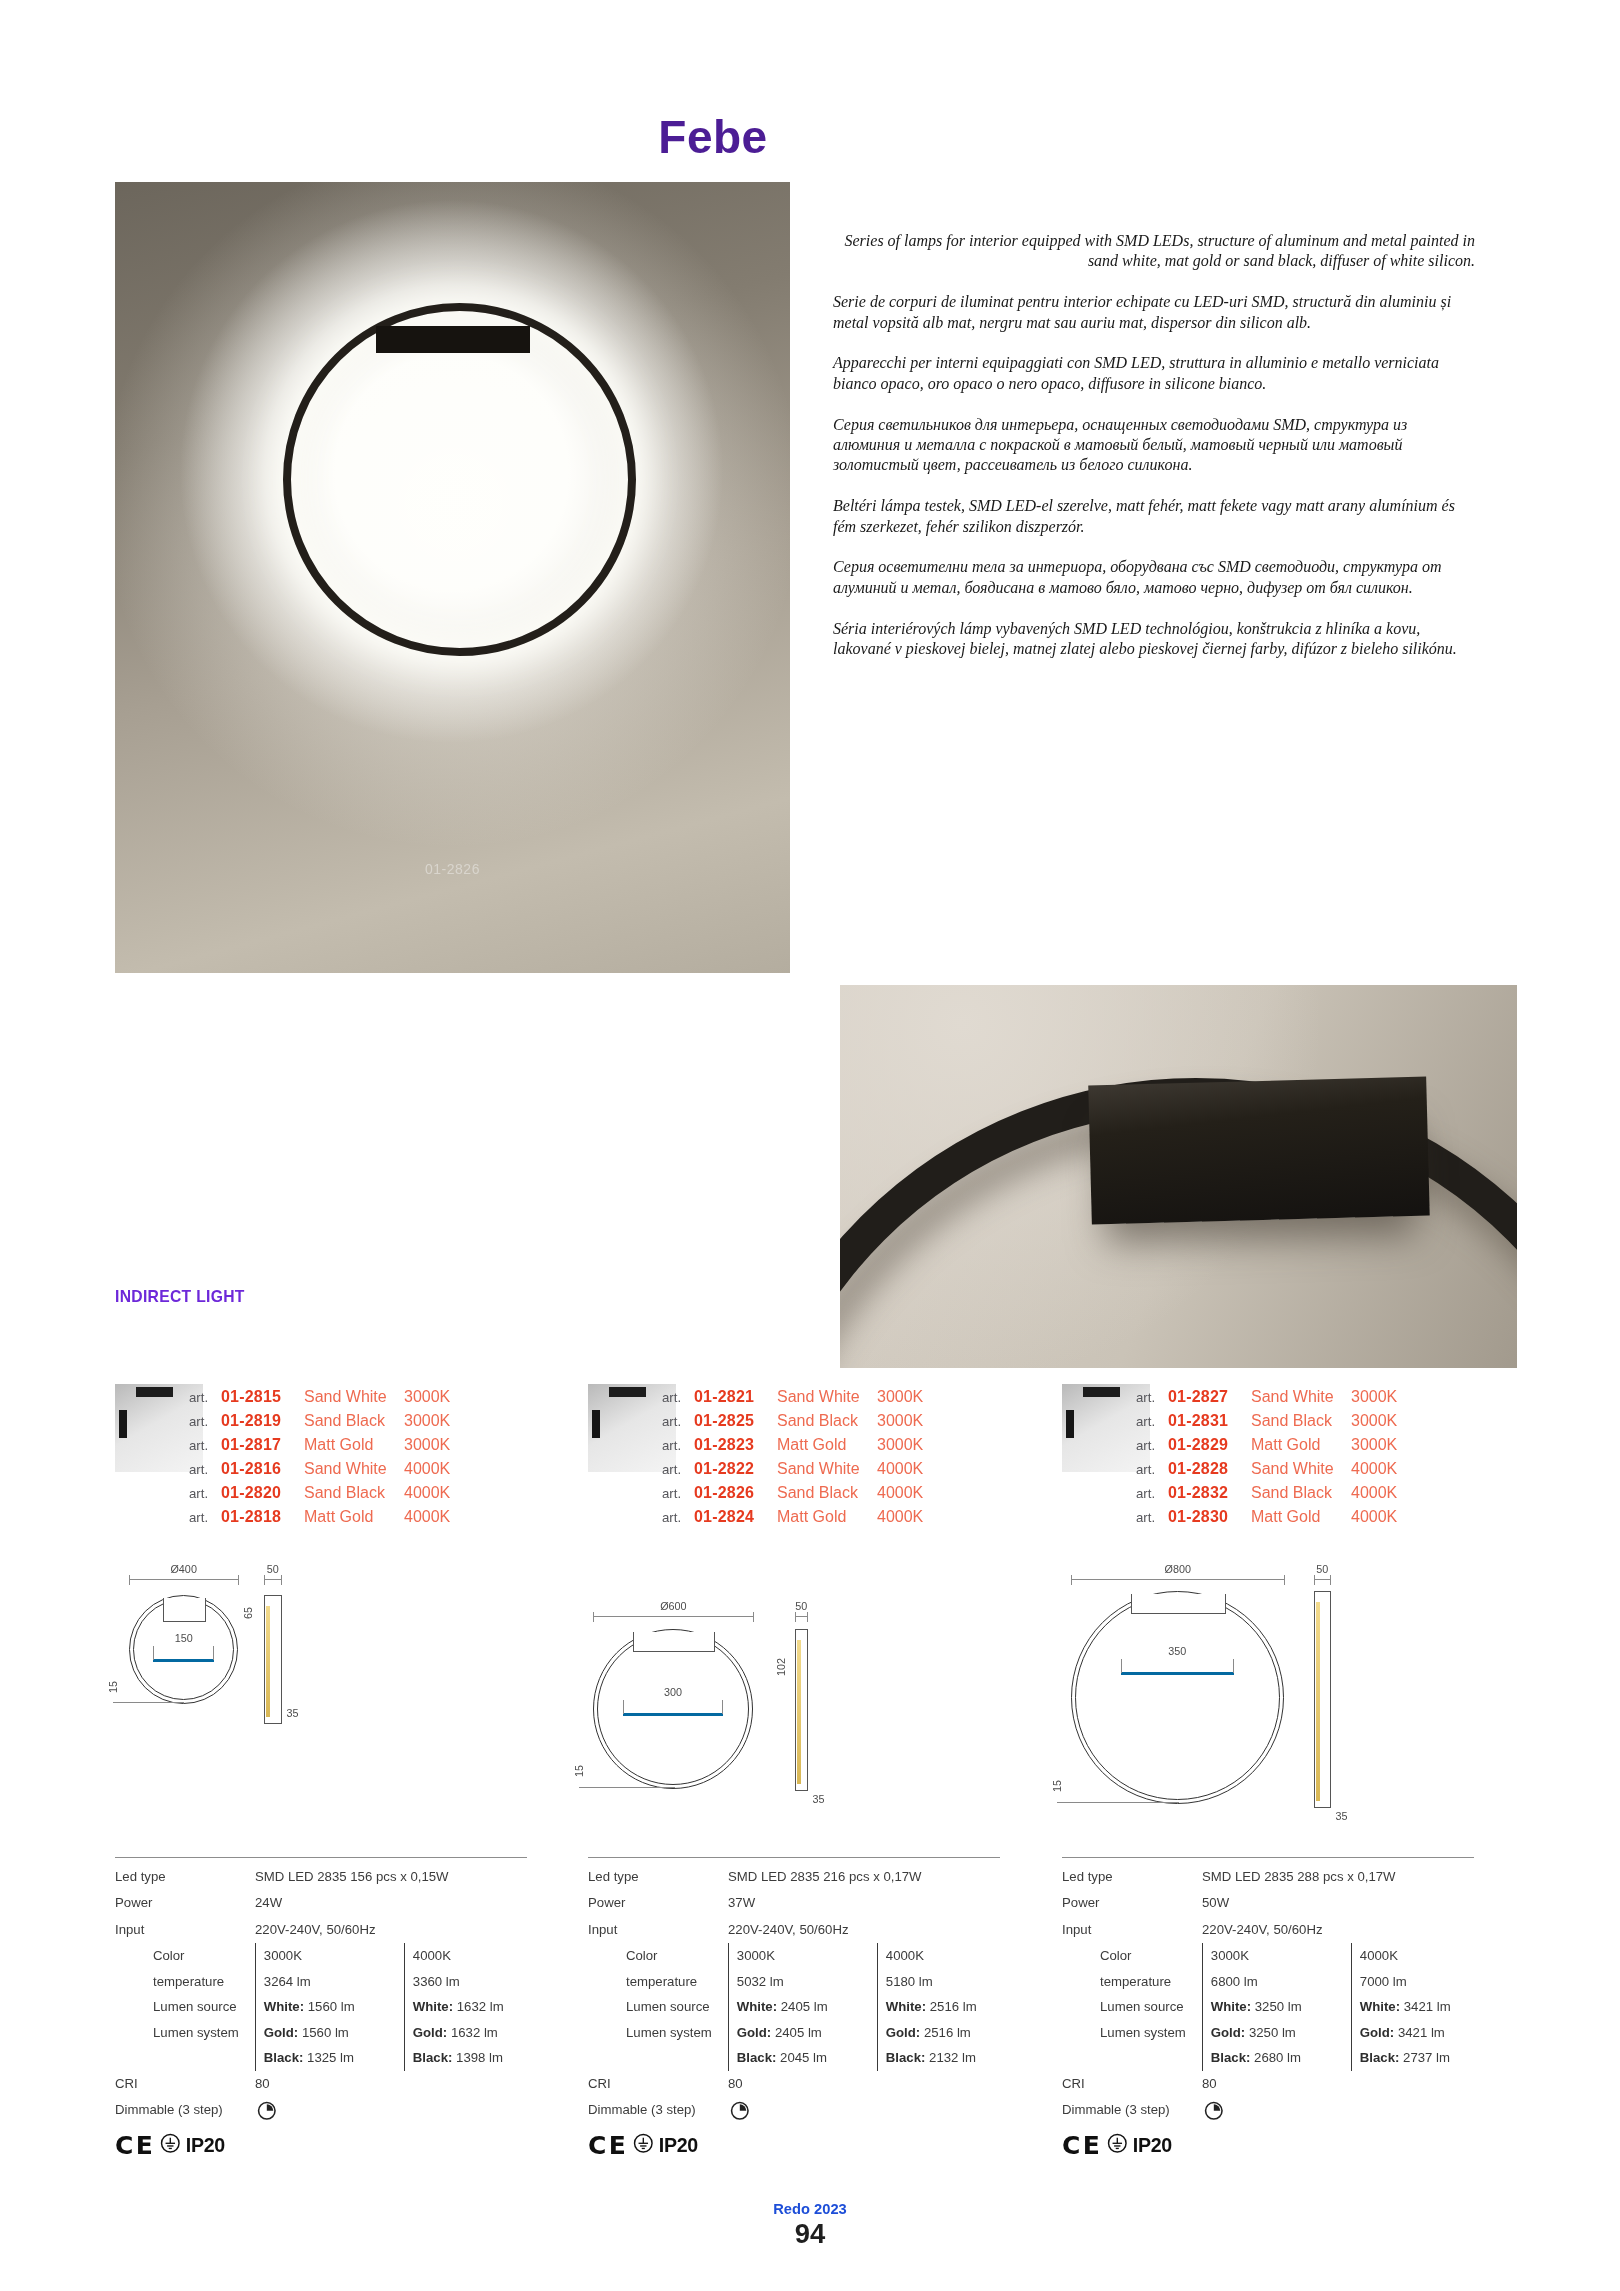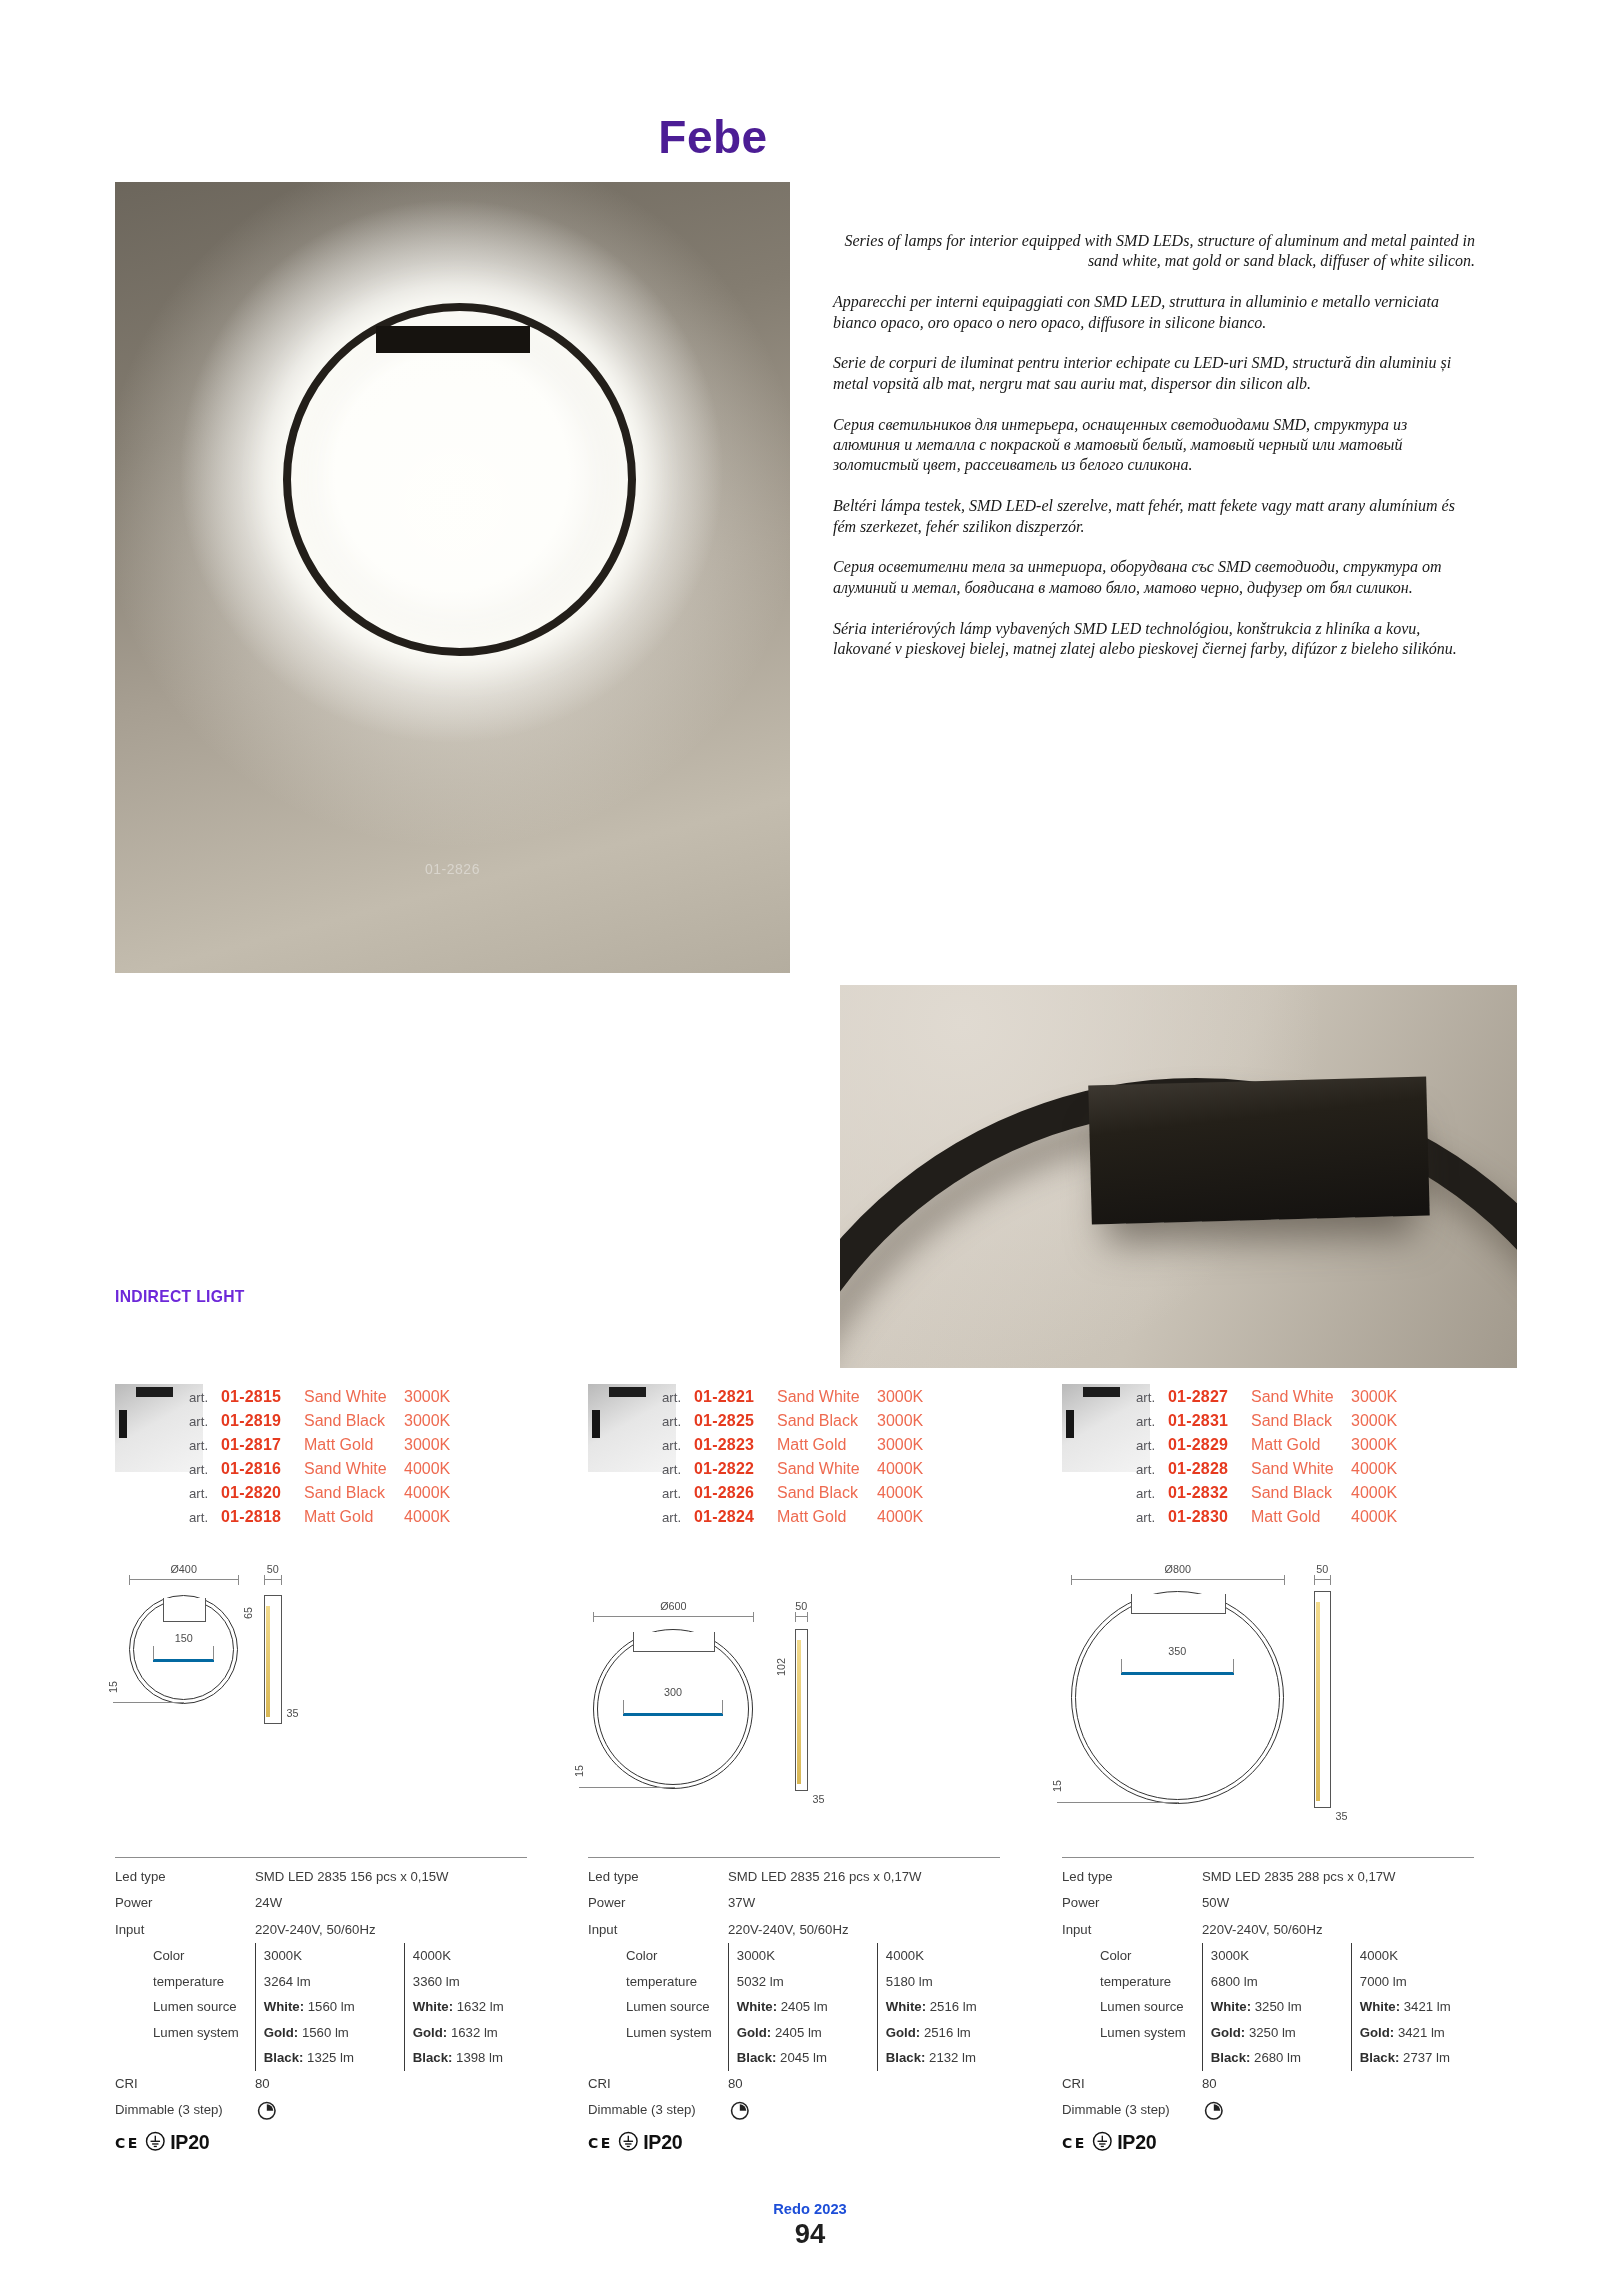--- a/index.html
+++ b/index.html
@@ -114,21 +114,21 @@
   .specs{position:absolute;left:0;top:480px;width:412px;border-top:1px solid #8d8d8d;
          padding-top:5.9px;font-size:13.2px;color:#3c3c3c;}
   .srow{display:flex;line-height:26.5px;}
   .sl{width:140px;flex:none;}
   .sgrid{display:grid;grid-template-columns:140px 149px 123px;line-height:25.5px;}
   .slabels span{display:block;margin-left:38px;}
   .subcol{border-left:1px solid #3a3a3a;padding-left:7.8px;}
   .subcol b{font-weight:700;color:#2e2e2e;}
   .dimicon{display:inline-flex;align-items:center;margin-left:2px;}
   .certs{display:flex;align-items:center;gap:4.9px;margin-top:6.9px;}
-  .ce{font-family:"DejaVu Sans",sans-serif;font-weight:700;font-size:14px;letter-spacing:2.5px;color:#101010;}
+  .ce{font-family:"DejaVu Sans",sans-serif;font-weight:700;font-size:25px;letter-spacing:2.5px;color:#101010;}
   .ip{font-weight:800;font-size:19.6px;letter-spacing:-0.3px;color:#101010;}
 
   
   .brand{position:absolute;left:0;width:1620px;top:2201px;text-align:center;
          color:#1d4ed8;font-weight:700;font-size:14.7px;}
   .pagenum{position:absolute;left:0;width:1620px;top:2218px;text-align:center;
            color:#1f1f1f;font-weight:800;font-size:27.4px;}
 </style>
 </head>
 <body>
@@ -139,22 +139,22 @@
 
   <div class="photo1">
     <div class="glow"></div>
     <div class="ring1"></div>
     <div class="canopy1"></div>
     <div class="caption1">01-2826</div>
   </div>
 
   <div class="intro">
     <p class="lead">Series of lamps for interior equipped with SMD LEDs, structure of aluminum and metal painted in sand white, mat gold or sand black, diffuser of  white silicon.</p>
+    <p>Serie de corpuri de iluminat pentru interior echipate cu LED-uri SMD, structură din aluminiu și metal vopsită alb mat, nergru mat sau auriu mat, dispersor din silicon alb.</p>
     <p>Apparecchi per interni equipaggiati con SMD LED, struttura in alluminio e metallo verniciata bianco opaco, oro opaco o nero opaco, diffusore in silicone bianco.</p>
-    <p>Serie de corpuri de iluminat pentru interior echipate cu LED-uri SMD, structură din aluminiu și metal vopsită alb mat, nergru mat sau auriu mat, dispersor din silicon alb.</p>
     <p>Серия светильников для интерьера, оснащенных светодиодами SMD, структура из алюминия и металла с покраской в матовый белый, матовый черный или матовый золотистый цвет, рассеиватель из белого силикона.</p>
     <p>Beltéri lámpa testek, SMD LED-el szerelve, matt fehér, matt fekete vagy matt arany alumínium és fém szerkezet, fehér szilikon diszperzór.</p>
     <p>Серия осветителни тела за интериора, оборудвана със SMD светодиоди, структура от алуминий и метал, боядисана в матово бяло, матово черно, дифузер от бял силикон.</p>
     <p>Séria interiérových lámp vybavených SMD LED technológiou, konštrukcia z hliníka a kovu, lakované v pieskovej bielej, matnej zlatej alebo pieskovej čiernej farby, difúzor z bieleho silikónu.</p>
   </div>
 
   <div class="photo2">
     <div class="arc"></div>
     <div class="canopy2"></div>
   </div>

